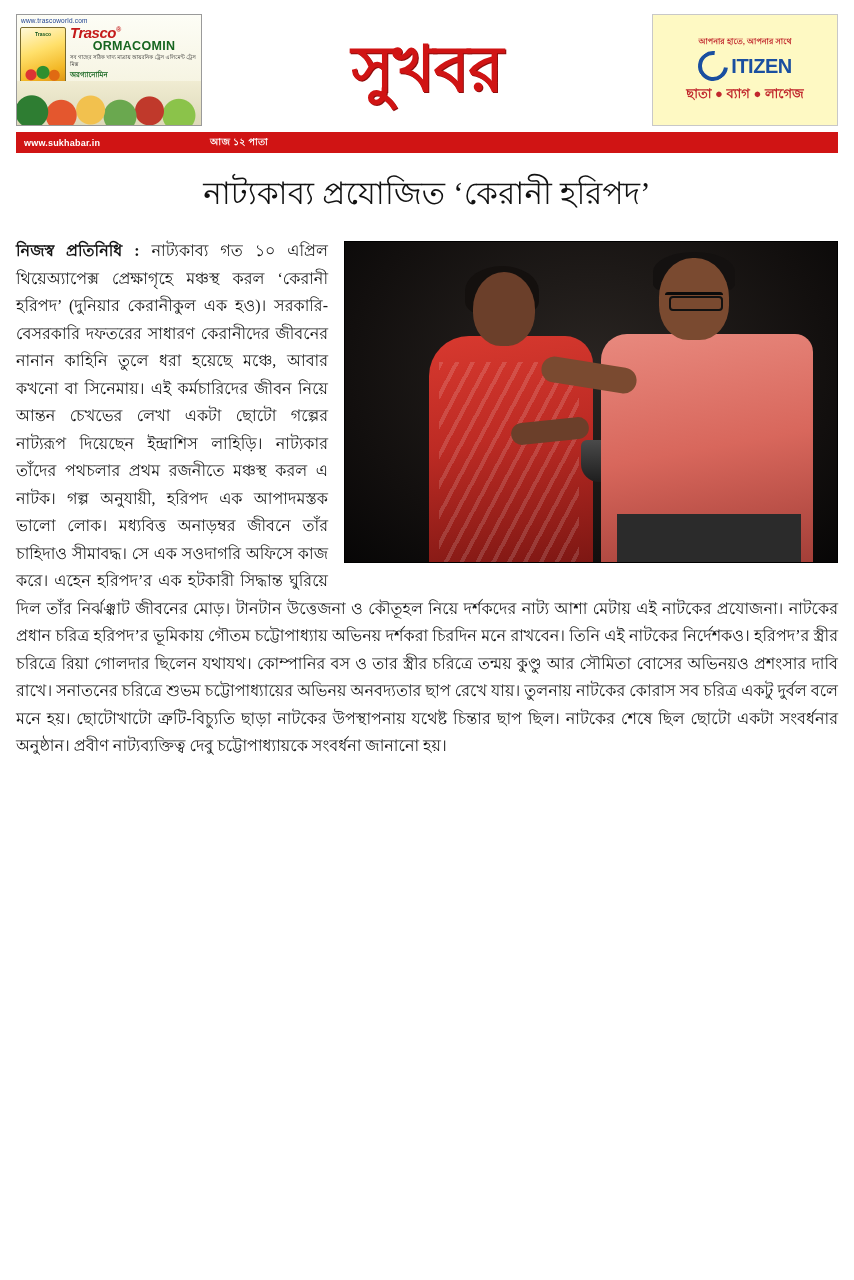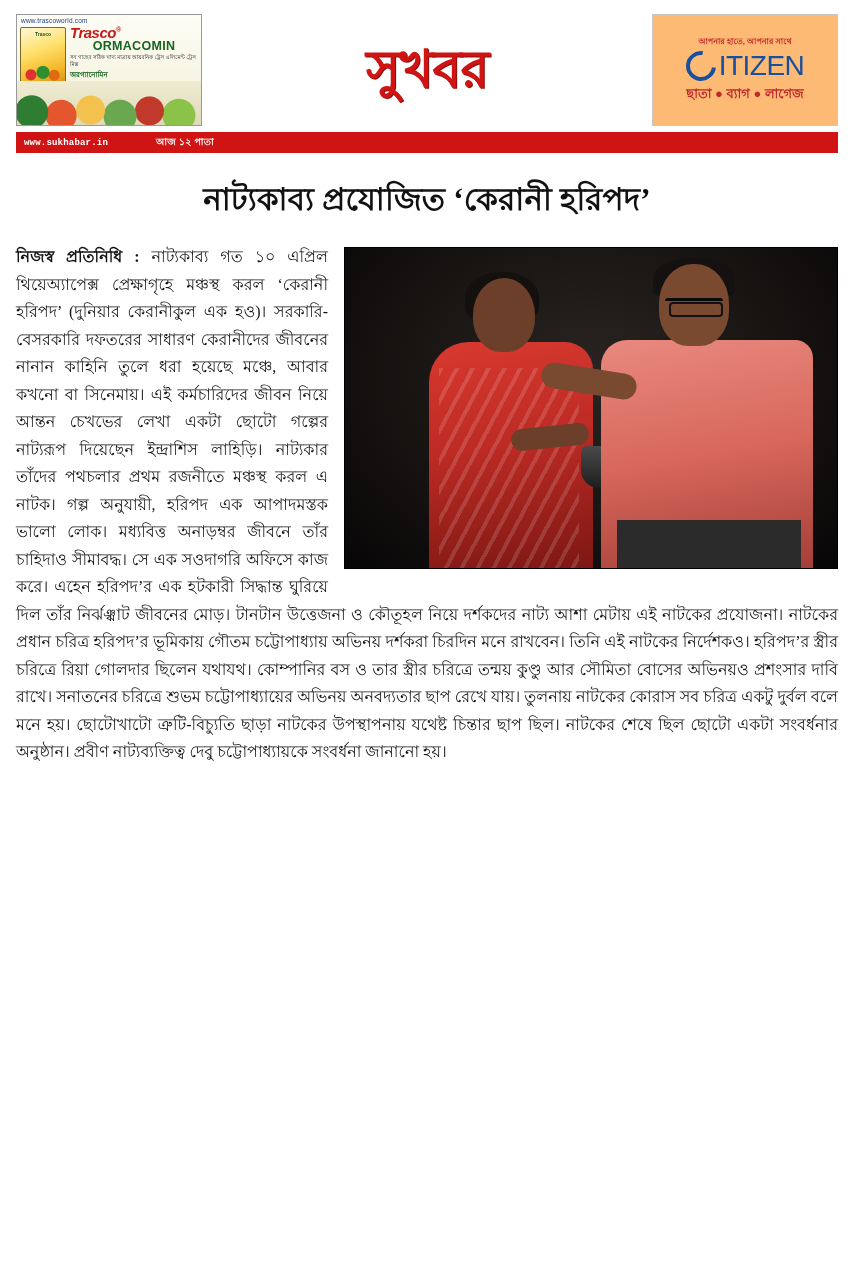--- a/index.html
+++ b/index.html
@@ -135,35 +135,35 @@
   
   .title-wrap {
     flex: 1;
     display: flex;
     align-items: center;
     justify-content: center;
     padding: 0 8px;
   }
   .paper-title {
     font-family: "Liberation Serif", serif;
-    font-size: 52px;
+    font-size: 64px;
     font-weight: bold;
     color: #d01414;
     line-height: 1;
     letter-spacing: -1px;
     text-shadow: 1px 1px 0 #8f0d0d;
     white-space: nowrap;
   }
 
   
   .ad-right {
     width: 186px;
     border: 1px solid #c8c8c8;
     box-sizing: border-box;
-    background: #fdba74;
+    background: #fef9c3;
     display: flex;
     flex-direction: column;
     align-items: center;
     justify-content: center;
     gap: 3px;
     padding: 4px 2px;
   }
   .citizen-top {
     font-size: 8px;
     color: #c1282d;
@@ -177,22 +177,22 @@
   .citizen-c {
     width: 30px;
     height: 30px;
     border-radius: 50%;
     border: 4px solid #1a4fa0;
     border-right-color: transparent;
     transform: rotate(-38deg);
     box-sizing: border-box;
   }
   .citizen-word {
-    font-size: 28px;
-    font-weight: normal;
+    font-size: 20px;
+    font-weight: bold;
     color: #1a4fa0;
     letter-spacing: -0.5px;
     line-height: 1;
   }
   .citizen-bot {
     font-size: 13px;
     color: #c1282d;
     font-weight: bold;
   }
 
@@ -205,41 +205,40 @@
     display: flex;
     align-items: center;
     font-size: 9.5px;
     font-weight: bold;
     letter-spacing: .2px;
   }
   .infobar .site {
     width: 132px;
     padding-left: 8px;
     font-size: 9px;
-    font-family: Liberation Mono, monospace;
   }
   .infobar .mid {
     flex: 1;
     text-align: center;
     white-space: nowrap;
     overflow: hidden;
   }
   .infobar .pages {
     width: 112px;
-    text-align: left;
+    text-align: right;
     padding-right: 26px;
   }
 
   
   .headline {
-    margin-top: 22px;
+    margin-top: 16px;
     text-align: center;
     font-family: "Liberation Serif", serif;
     font-size: 31px;
-    font-weight: bold;
+    font-weight: normal;
     color: #111;
     letter-spacing: .2px;
   }
 
   
   .article {
     margin-top: 16px;
     font-family: "Liberation Serif", serif;
     font-size: 16px;
     line-height: 1.72;

